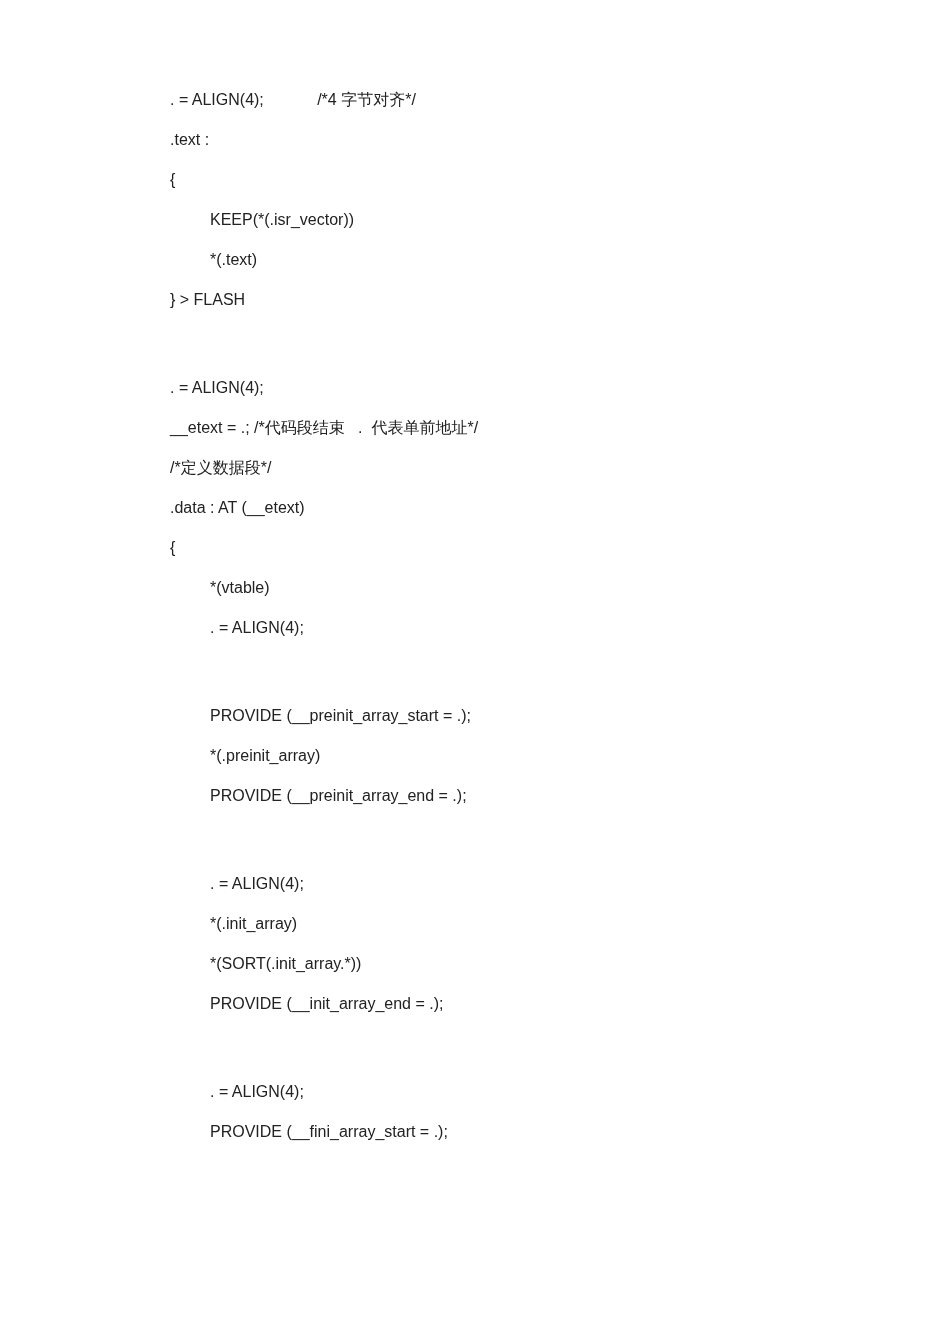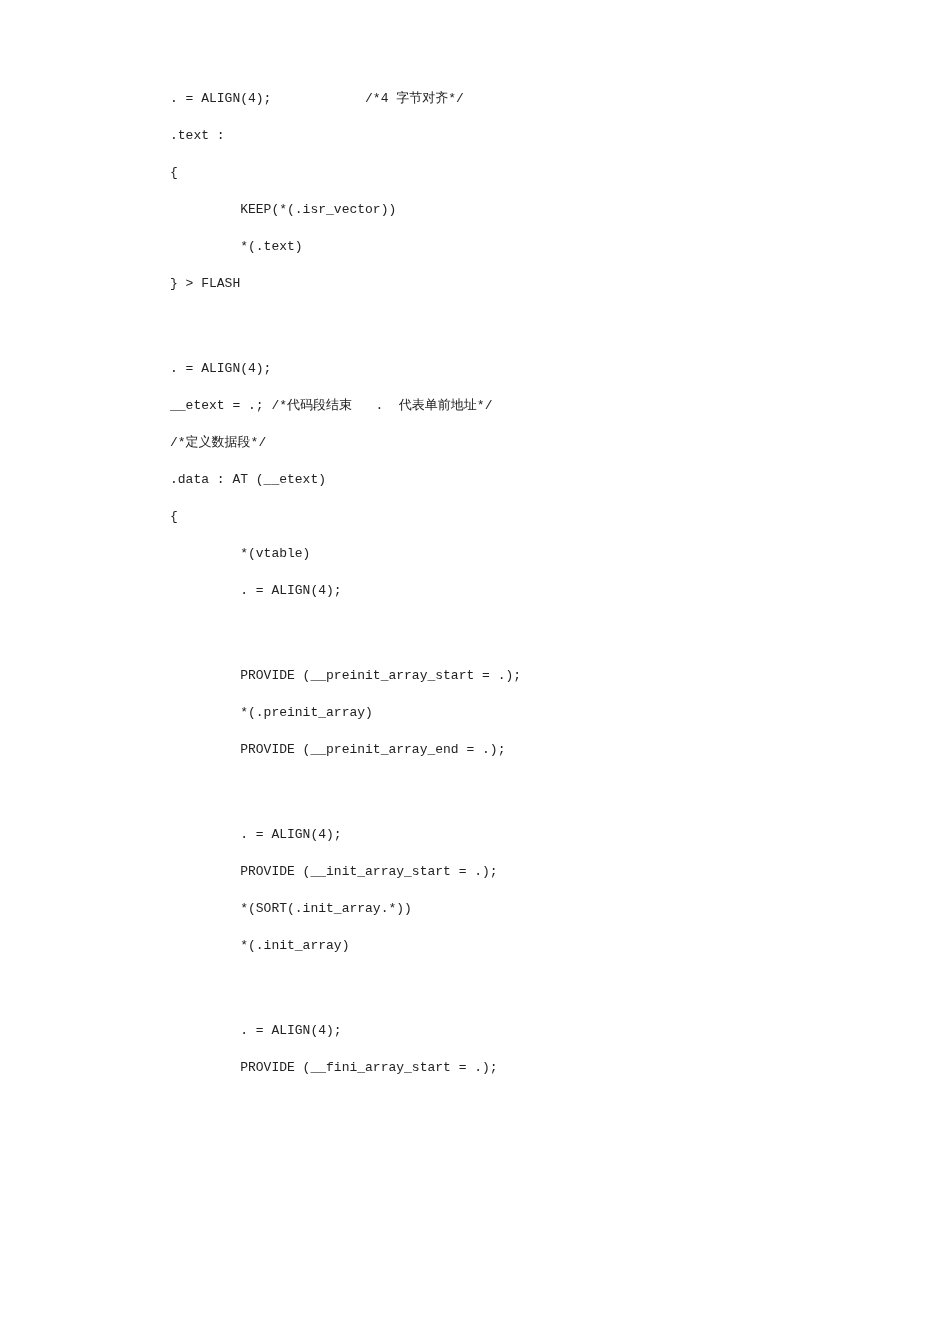--- a/index.html
+++ b/index.html
@@ -8,22 +8,22 @@
       background: #fff;
       width: 945px;
       height: 1337px;
       overflow: hidden;
     }
     .page {
       box-sizing: border-box;
       width: 945px;
       height: 1337px;
       padding: 92px 150px 0 170px;
-      font-family: Liberation Mono, monospace;
-      font-size: 13px;
+      font-family: Liberation Sans, sans-serif;
+      font-size: 16px;
       color: #222;
       line-height: 1.0;
     }
     .line {
       white-space: pre;
       margin: 0 0 24px 0;
     }
     .blank {
       height: 24px;
       margin: 0 0 24px 0;
@@ -46,19 +46,19 @@
   <div class="line">.data : AT (__etext)</div>
   <div class="line">{</div>
   <div class="line">         *(vtable)</div>
   <div class="line">         . = ALIGN(4);</div>
   <div class="blank"></div>
   <div class="line">         PROVIDE (__preinit_array_start = .);</div>
   <div class="line">         *(.preinit_array)</div>
   <div class="line">         PROVIDE (__preinit_array_end = .);</div>
   <div class="blank"></div>
   <div class="line">         . = ALIGN(4);</div>
-  <div class="line">         PROVIDE (__init_array_start = .);</div>
+  <div class="line">         *(.init_array)</div>
   <div class="line">         *(SORT(.init_array.*))</div>
-  <div class="line">         *(.init_array)</div>
+  <div class="line">         PROVIDE (__init_array_end = .);</div>
   <div class="blank"></div>
   <div class="line">         . = ALIGN(4);</div>
   <div class="line">         PROVIDE (__fini_array_start = .);</div>
 </div>
 
 </body></html>

